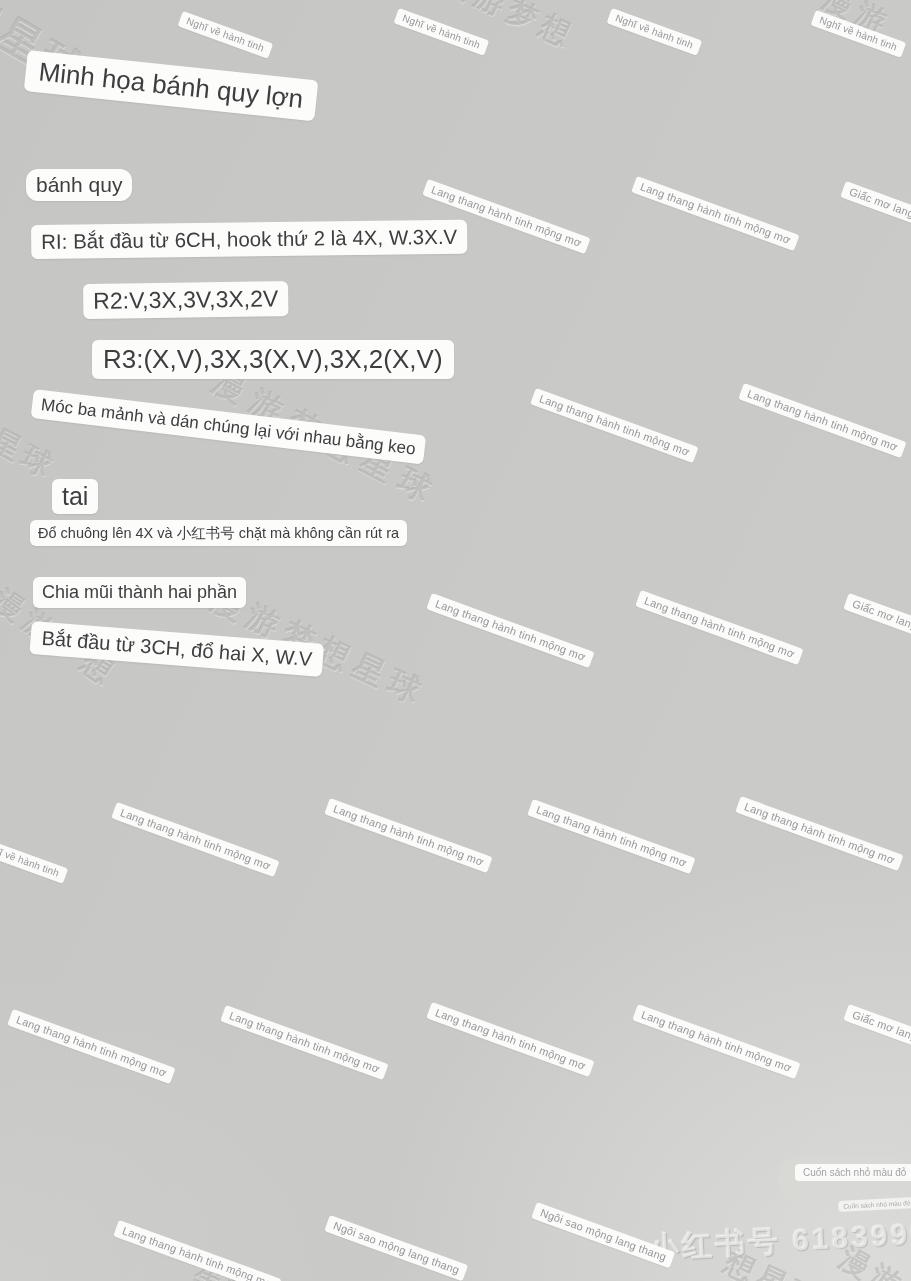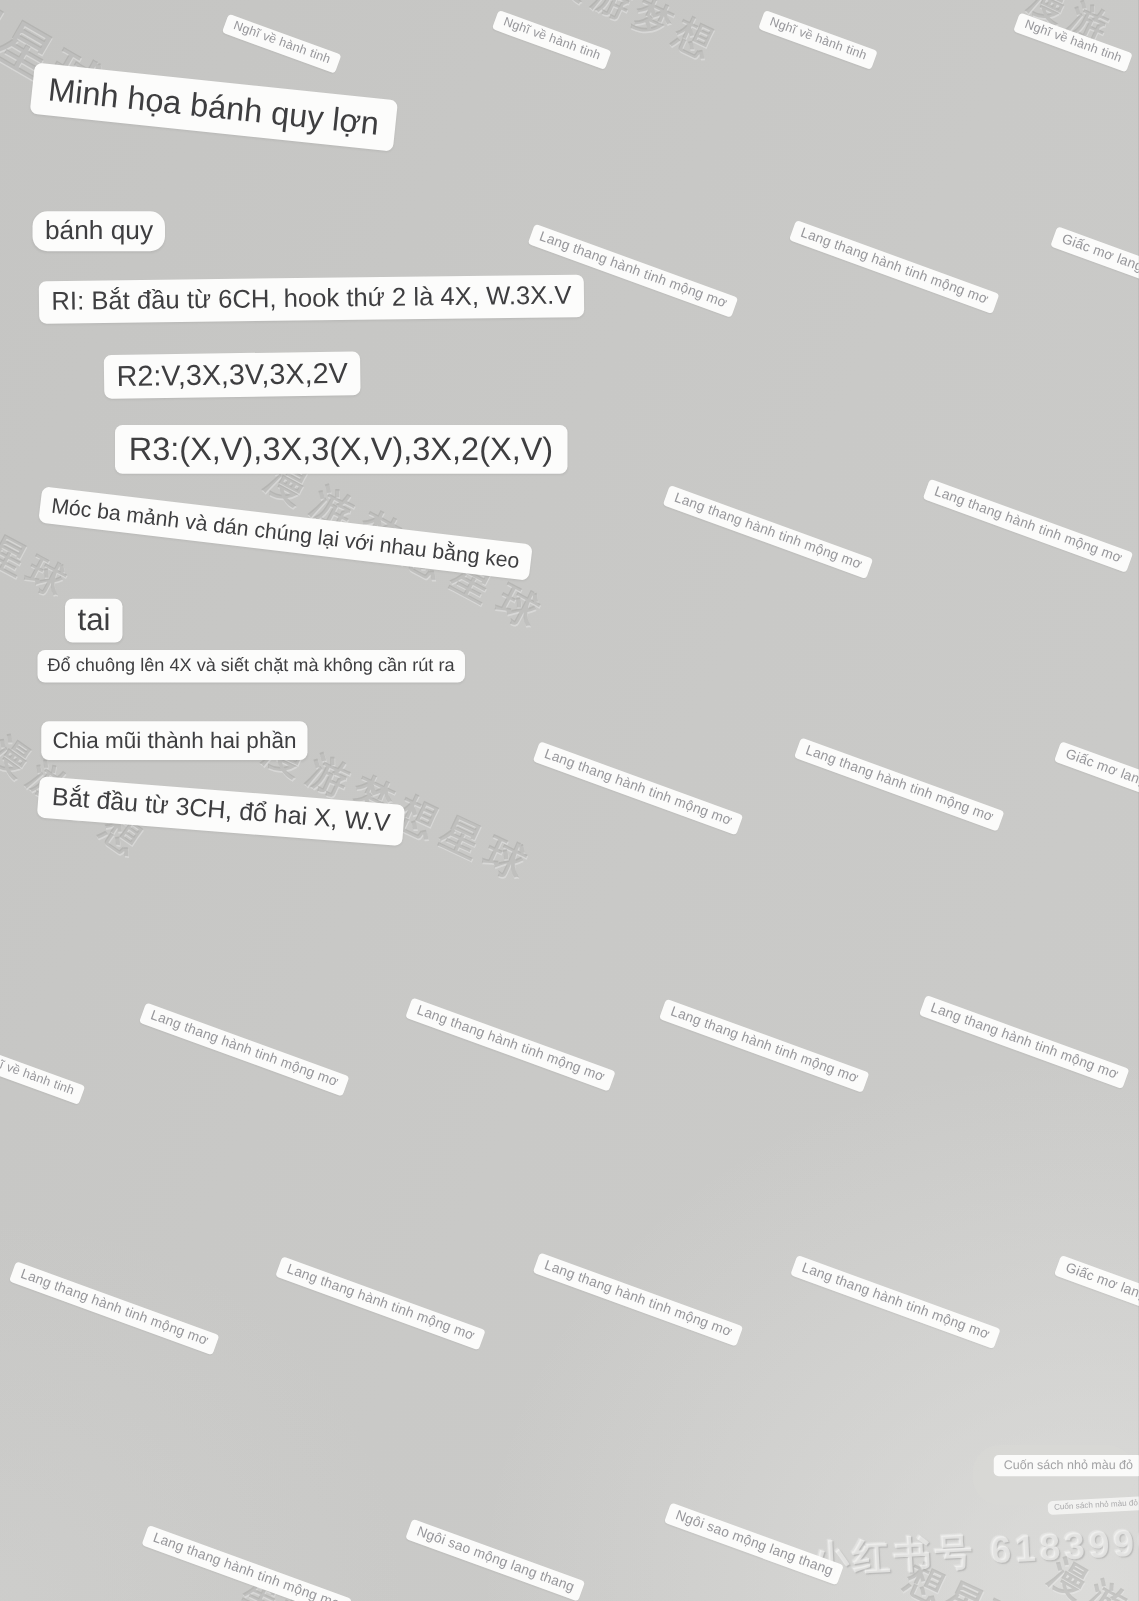--- a/index.html
+++ b/index.html
@@ -146,19 +146,19 @@
   <div class="note" style="left:31px;top:225px;font-size:20.5px;padding:4px 10px;transform:rotate(-0.7deg);">RI: Bắt đầu từ 6CH, hook thứ 2 là 4X, W.3X.V</div>
 
   <div class="note" style="left:83px;top:284px;font-size:23px;padding:3px 10px;transform:rotate(-0.8deg);">R2:V,3X,3V,3X,2V</div>
 
   <div class="note" style="left:92px;top:340px;font-size:26px;padding:3px 11px;">R3:(X,V),3X,3(X,V),3X,2(X,V)</div>
 
   <div class="note" style="left:34px;top:389px;font-size:17px;padding:4px 9px;transform:rotate(6.8deg);">Móc ba mảnh và dán chúng lại với nhau bằng keo</div>
 
   <div class="note" style="left:52px;top:479px;font-size:25px;padding:2px 10px;">tai</div>
 
-  <div class="note" style="left:30px;top:520px;font-size:14.5px;padding:4px 8px;">Đổ chuông lên 4X và siết chặt mà không cần rút ra</div>
+  <div class="note" style="left:30px;top:520px;font-size:14.5px;padding:4px 8px;">Đổ chuông lên 4X và 小红书号 chặt mà không cần rút ra</div>
 
   <div class="note" style="left:33px;top:577px;font-size:18px;padding:4px 9px;">Chia mũi thành hai phần</div>
 
   <div class="note" style="left:32px;top:621px;font-size:20px;padding:4px 11px;transform:rotate(4.5deg);">Bắt đầu từ 3CH, đổ hai X, W.V</div>
 
 </div>
 
 </body></html>

